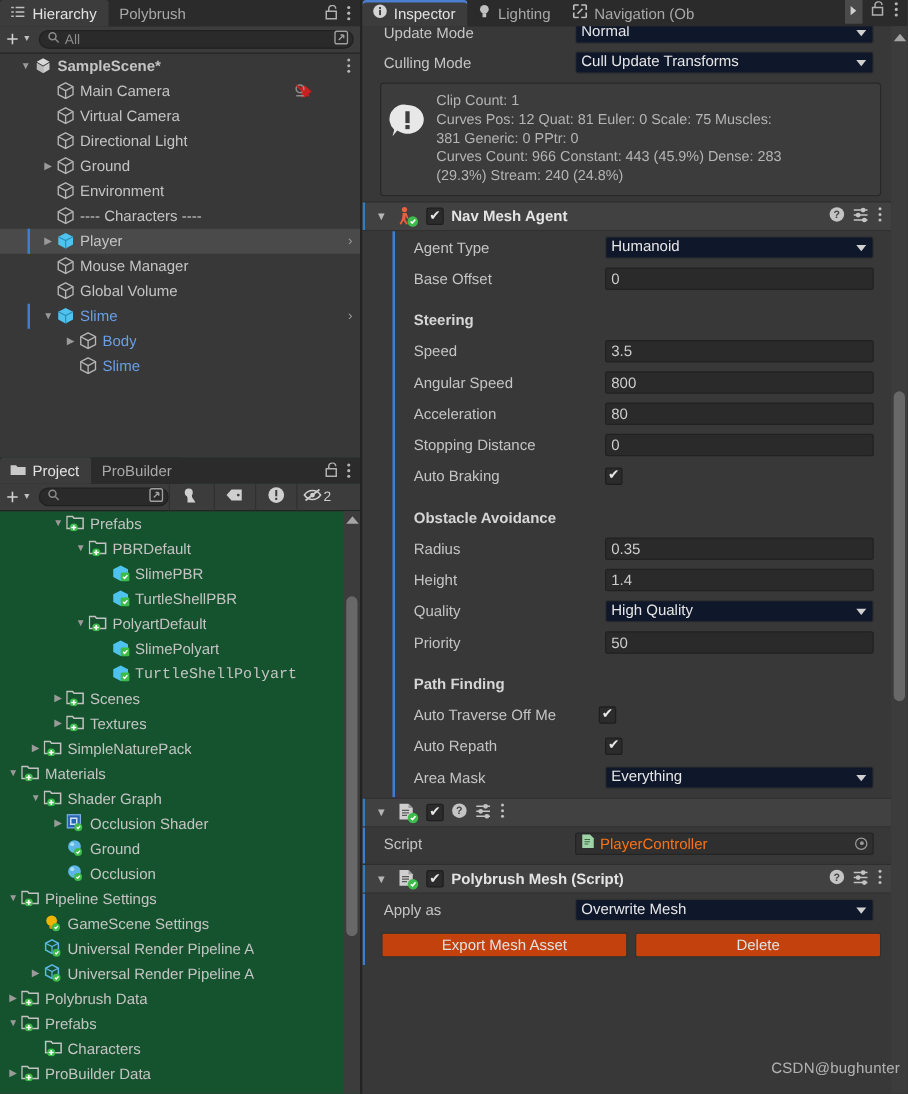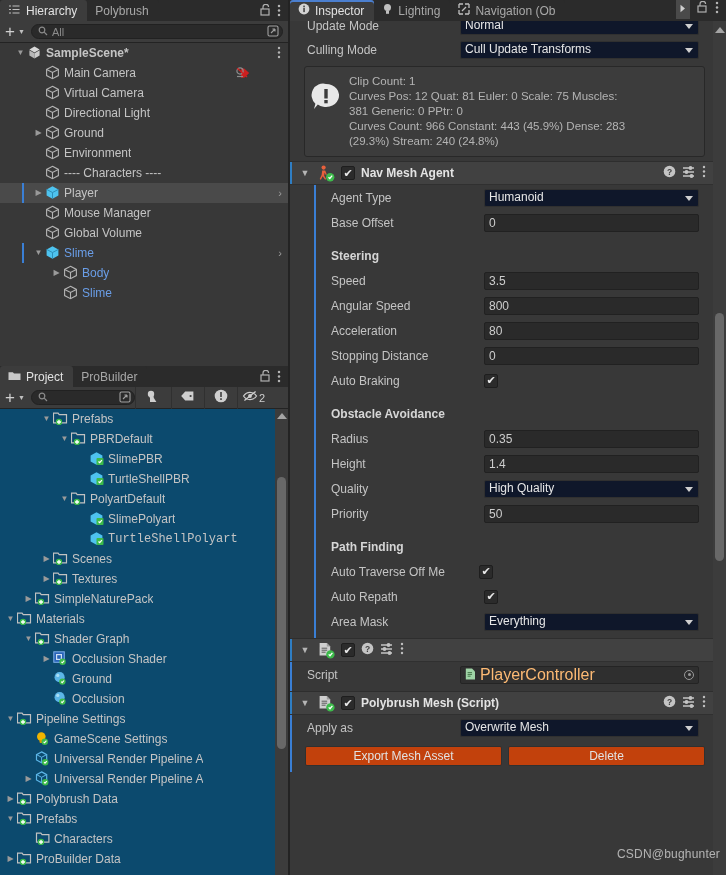--- a/index.html
+++ b/index.html
@@ -81,21 +81,21 @@
     display:flex; align-items:flex-start; padding:0 4px; color:#e6e6e6; font-size:12px;
     position:relative;
   }
   .dropdown .arrow {
     position:absolute; right:5px; top:6px;
     border-left:4px solid transparent; border-right:4px solid transparent;
     border-top:5px solid #d0d0d0;
   }
   .objfield {
     height:18px; background:#2f2f2f; border:1px solid #242424; border-radius:2px;
-    display:flex; align-items:center; gap:4px; padding:0 4px; color:#fdba74; font-size:16px;
+    display:flex; align-items:center; gap:4px; padding:0 4px; color:#f97316; font-size:12px;
     position:relative;
   }
   .objfield .picker {
     position:absolute; right:4px; width:10px; height:10px; border-radius:50%;
     border:1.5px solid #9a9a9a;
   }
   .objfield .picker::after{
     content:""; position:absolute; left:2.5px; top:2.5px; width:3px; height:3px;
     border-radius:50%; background:#9a9a9a;
   }
@@ -325,21 +325,21 @@
           <span class="twisty"></span>
           <span class="ico"><svg width="15" height="15" viewBox="0 0 15 15">
               <path d="M7.5 1.3 13.4 4.4v6.2L7.5 13.7 1.6 10.6V4.4z" fill="none" stroke="#b4b4b4" stroke-width="1.1"></path>
               <path d="M1.6 4.4 7.5 7.5l5.9-3.1M7.5 7.5v6.2" stroke="#b4b4b4" stroke-width="1.1" fill="none"></path>
             </svg></span>
           <span class="lbl blue">Slime</span>
         </div>
       </div>
   </div>
 
-  <div class="panel" style="left:0;top:366px;width:288px;height:509px;background:#0c4a6e;">
+  <div class="panel" style="left:0;top:366px;width:288px;height:509px;background:#14532d;">
 
     <div class="tabbar" style="width:288px;">
       <div class="tab active" style="background:#3c3c3c;">
         <span style="display:inline-block;">
           <svg width="13" height="11" viewBox="0 0 13 11">
             <path d="M0.5 2.2h4.4l1.1 1.3h6.5v6.5H0.5z" fill="#c9c9c9"></path>
           </svg>
         </span>
         <span>Project</span>
       </div>

